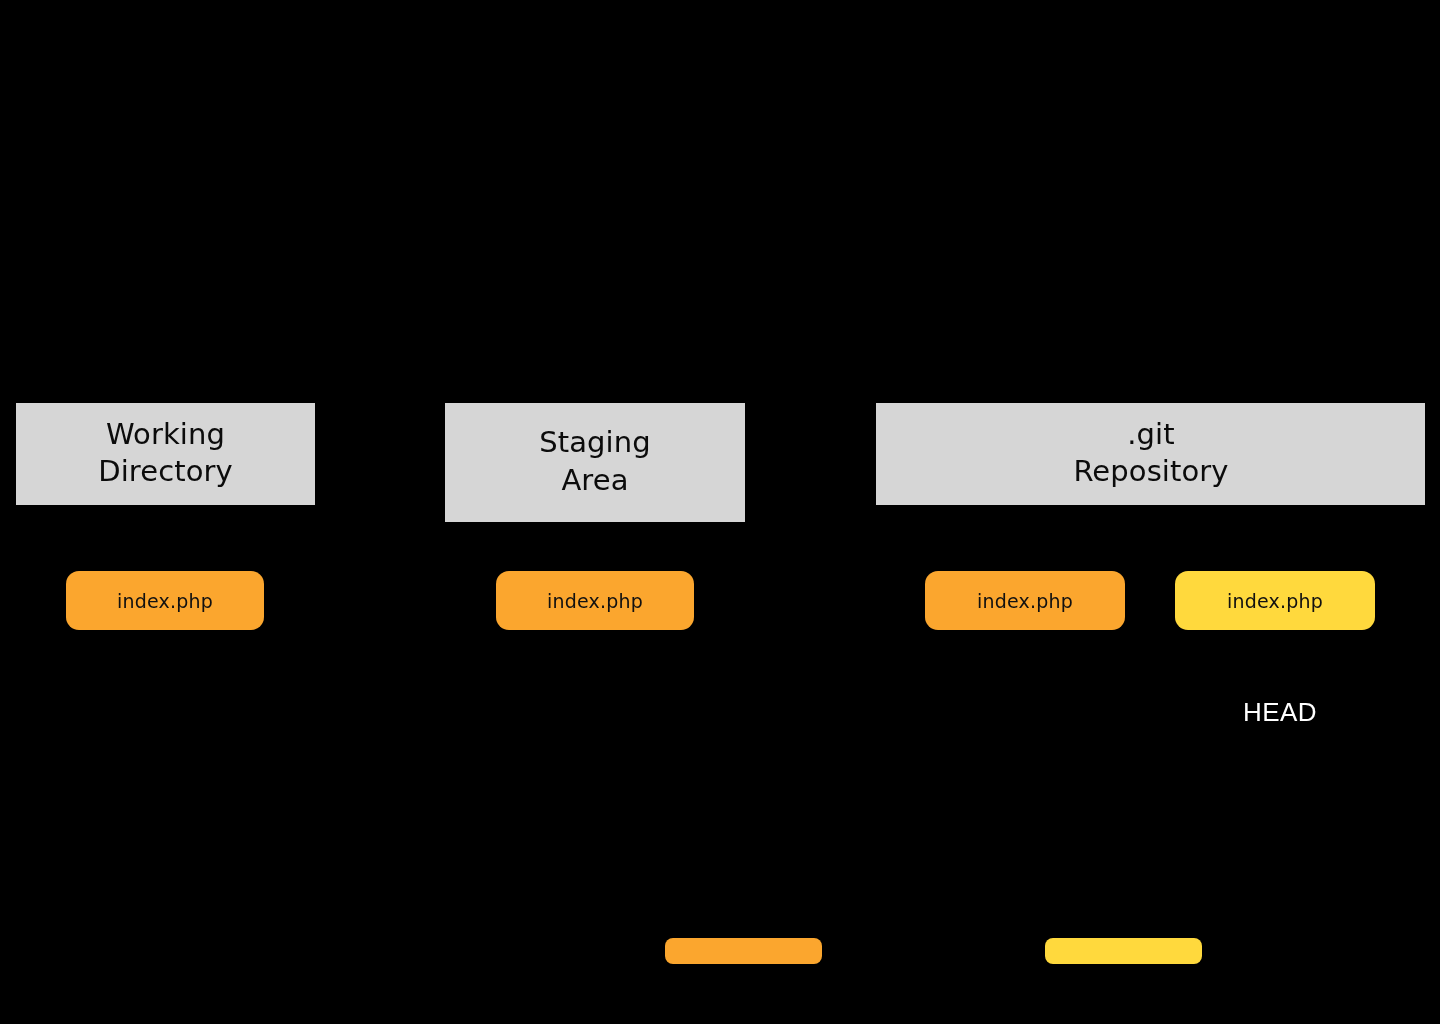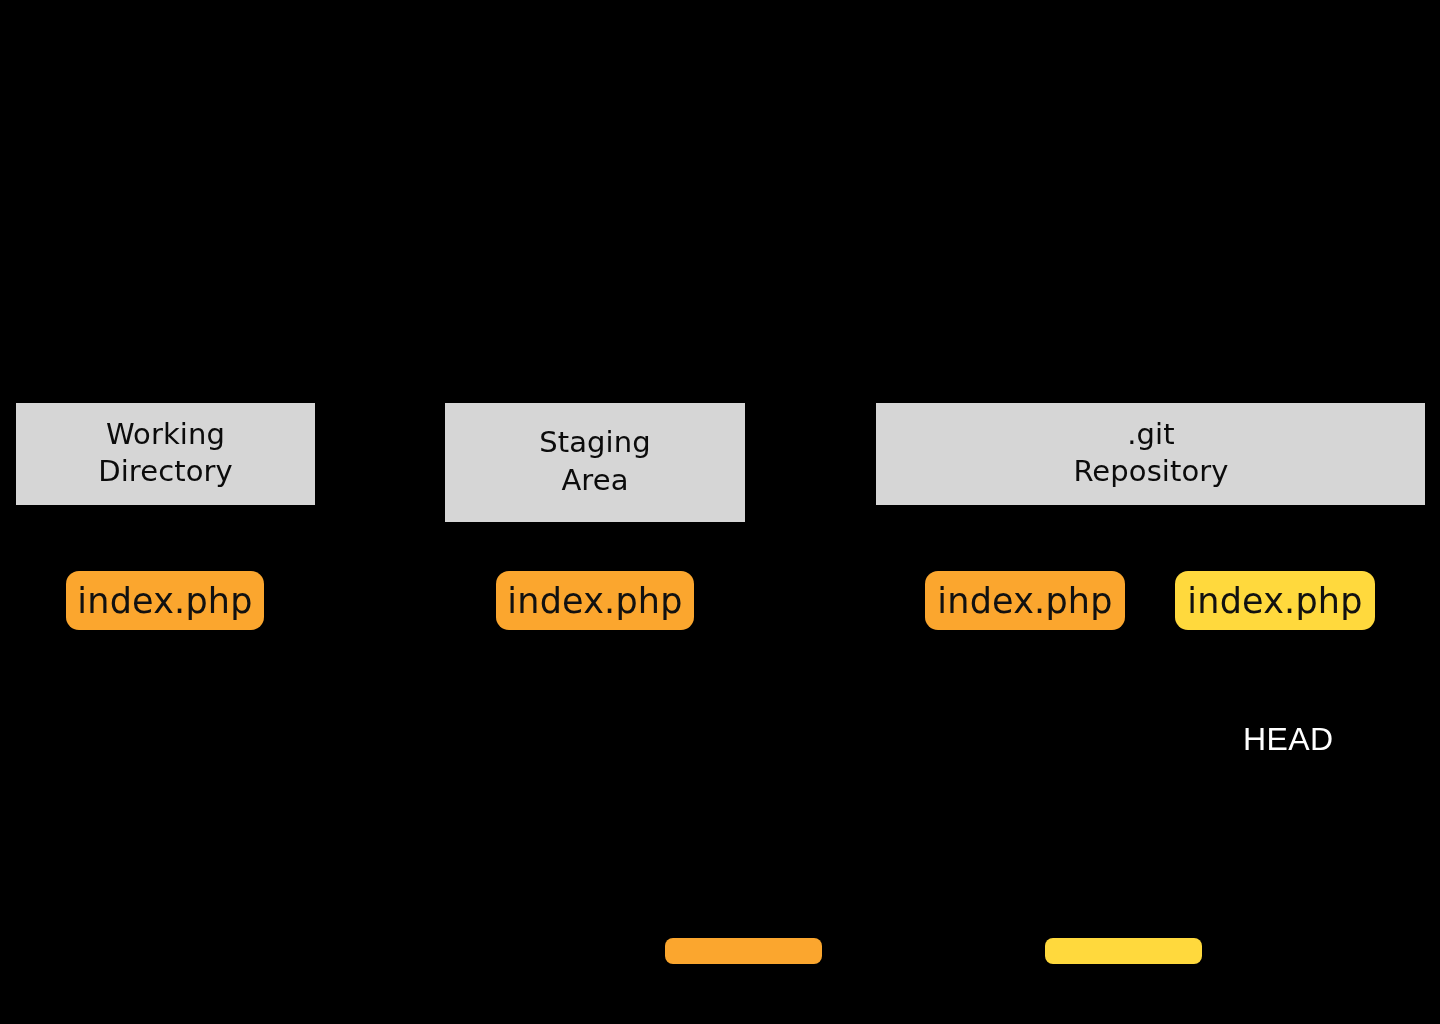--- a/index.html
+++ b/index.html
@@ -45,45 +45,44 @@
   
   .file-pill {
     position: absolute;
     height: 59px;
     border-radius: 13px;
     display: flex;
     align-items: center;
     justify-content: center;
     color: #111111;
     font-family: "DejaVu Sans", "Liberation Sans", sans-serif;
-    font-size: 35px;
+    font-size: 19px;
     font-weight: 400;
     letter-spacing: 0.2px;
     box-sizing: border-box;
   }
   .pill-orange { background: #fba62e; }
   .pill-yellow { background: #ffd93d; }
 
   #pill-working    { left: 66px;   top: 571px; width: 198px; }
   #pill-staging    { left: 496px;  top: 571px; width: 198px; }
   #pill-repo-prev  { left: 925px;  top: 571px; width: 200px; }
   #pill-repo-head  { left: 1175px; top: 571px; width: 200px; }
 
   
   #head-label {
     position: absolute;
     left: 1243px;
     top: 697px;
     color: #ffffff;
     font-family: "Liberation Sans", "DejaVu Sans", sans-serif;
-    font-size: 32px;
+    font-size: 26px;
     font-weight: 400;
     letter-spacing: 0.4px;
     white-space: nowrap;
-    margin-top: 24px;
   }
 
   
   .legend-swatch {
     position: absolute;
     height: 26px;
     border-radius: 8px;
     box-sizing: border-box;
   }
   #legend-swatch-orange { left: 665px;  top: 938px; width: 157px; background: #fba62e; }

